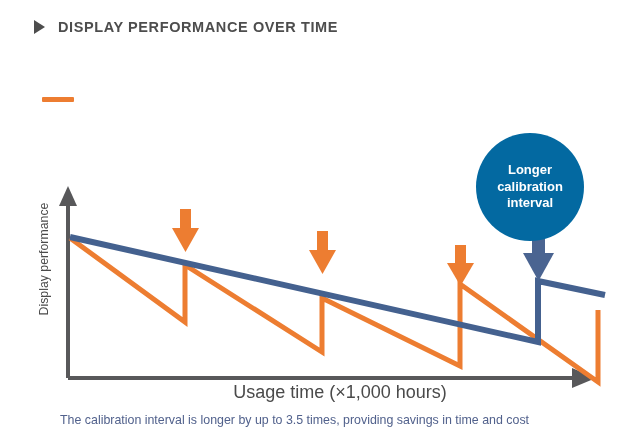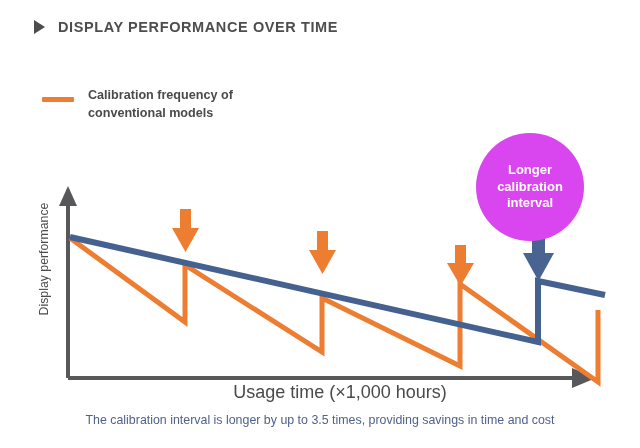--- a/index.html
+++ b/index.html
@@ -77,21 +77,21 @@
   }
 
   
   .callout {
     position: absolute;
     left: 476px;
     top: 133px;
     width: 108px;
     height: 108px;
     border-radius: 50%;
-    background: #d946ef;
+    background: #0369a1;
     display: flex;
     align-items: center;
     justify-content: flex-end;
     text-align: center;
   }
   .callout-text {
     color: #ffffff;
     font-size: 13px;
     font-weight: bold;
     line-height: 1.28;
@@ -118,38 +118,36 @@
     font-size: 18px;
     color: #4a4a4a;
   }
 
   
   .caption {
     position: absolute;
     left: 60px;
     top: 412px;
     width: 520px;
-    text-align: center;
     font-size: 12.4px;
     color: #51618c;
     line-height: 1.35;
   }
 </style>
 </head>
 <body>
 
 <div class="title-row">
   <div class="title-marker"></div>
   <div class="title-text">DISPLAY PERFORMANCE OVER TIME</div>
 </div>
 
 <div class="legend">
   <div class="legend-item">
     <div class="legend-swatch" style="background:#ed7d31"></div>
-    <div class="legend-label">Calibration frequency of conventional models</div>
   </div>
 </div>
 
 <svg class="chart-area" viewBox="0 0 640 448">
 
   <g>
     <line x1="68" y1="378" x2="68" y2="200" stroke="#58585a" stroke-width="4"></line>
     <polygon points="68,186 59,206 77,206" fill="#58585a"></polygon>
   </g>
 

